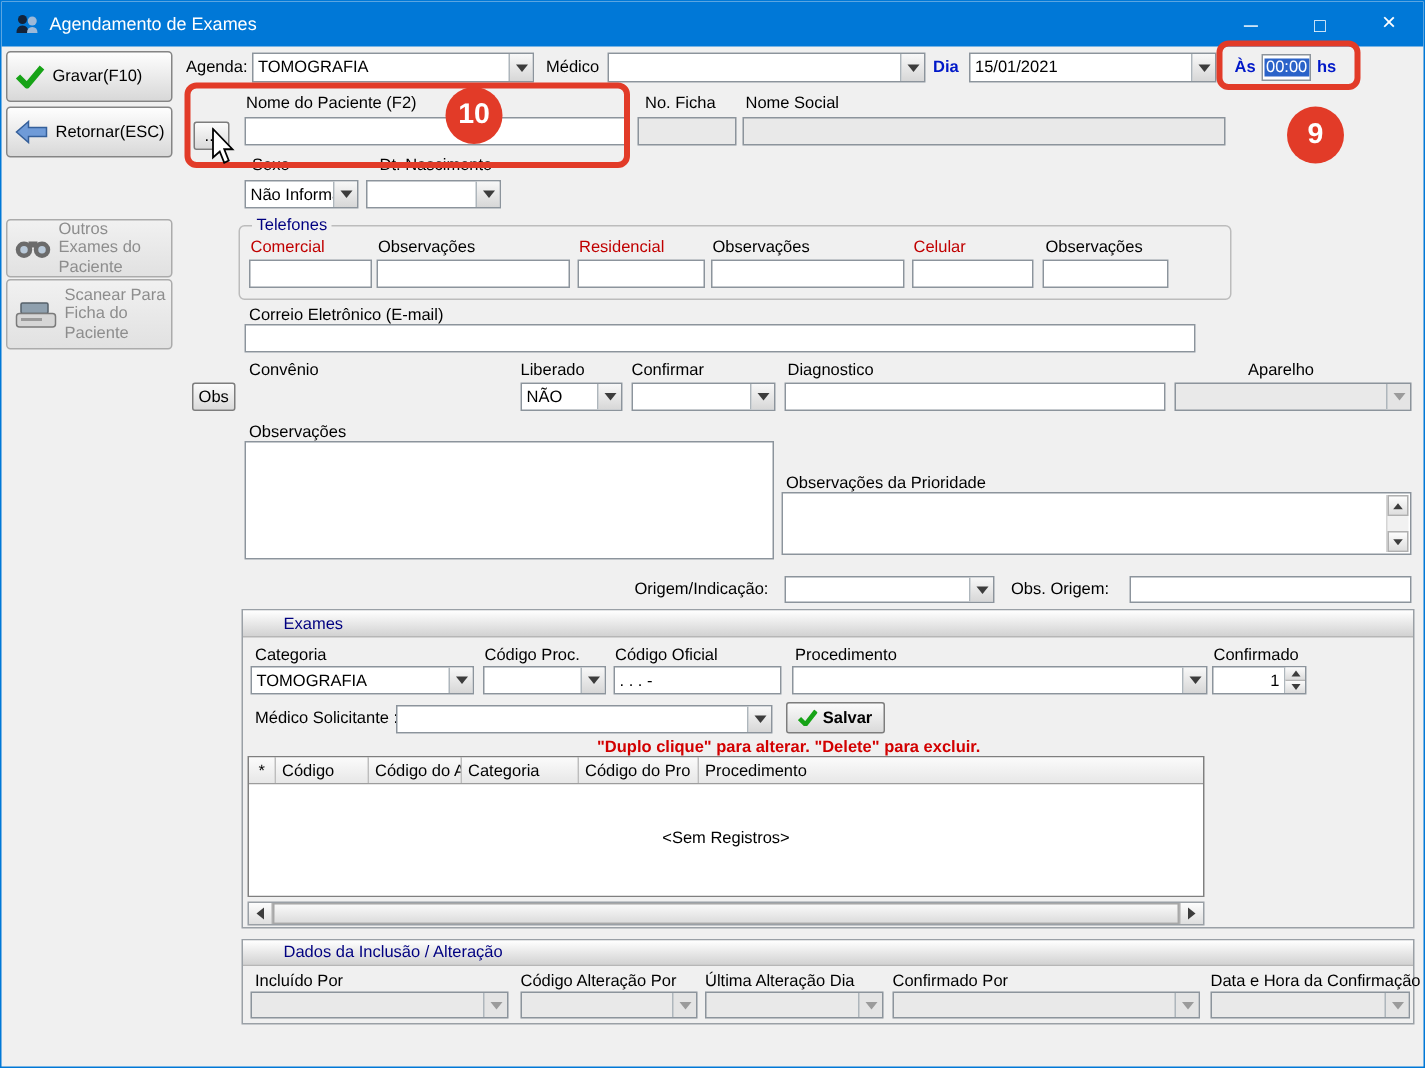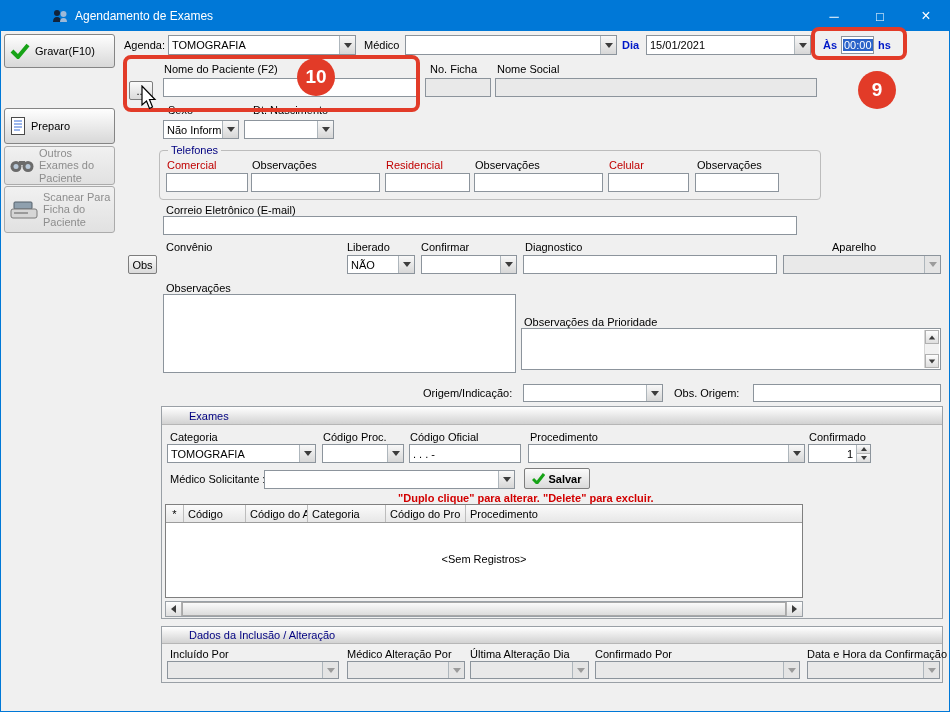--- a/index.html
+++ b/index.html
@@ -5,21 +5,21 @@
   * { box-sizing:border-box; margin:0; padding:0; }
   html,body { background:#3a3a3a; }
   #window {
     position:relative; width:950px; height:712px; background:#f0f0f0;
     border:1px solid var(--titlebar,#0078d7);
     font-family:"Liberation Sans", sans-serif; font-size:11px; color:#000; overflow:hidden;
   }
   .abs { position:absolute; }
   
   #titlebar { position:absolute; left:0; top:0; width:100%; height:30px;
-    background:var(--titlebar,#0078d7); display:flex; align-items:center; color:#fff;padding-left:42px; }
+    background:var(--titlebar,#0078d7); display:flex; align-items:center; color:#fff; }
   #titlebar .app-icon { margin:0 7px 0 9px; display:flex; }
   #titlebar .title-text { font-size:12px; }
   .win-btns { position:absolute; right:0; top:0; height:30px; display:flex; }
   .win-btn { width:46px; height:30px; display:flex; align-items:center; justify-content:center; color:#fff; font-size:13px; }
   
   .side-btn { position:absolute; left:3px; width:111px;
     background:linear-gradient(#fefefe,#d8d8d8); border:1px solid #858585; border-radius:3px;
     display:flex; align-items:center; gap:5px; padding:2px 2px 2px 5px; font-size:11px; line-height:1.15; }
   .side-btn.disabled { color:#8d8d8d; background:linear-gradient(#f1f1f1,#e1e1e1); border-color:#ababab; }
   .side-btn .icn { flex:0 0 auto; display:flex; }
@@ -118,31 +118,27 @@
   </div>
 
   <div class="side-btn" style="top:33px;height:34px">
     <span class="icn">
       <svg width="20" height="16">
           <path d="M2 8 L8 14 L18 2" stroke="#17a317" stroke-width="4" fill="none"></path>
         </svg>
     </span>
     <span>Gravar(F10)</span>
   </div>
-  <div class="side-btn" style="top:107px;height:36px">
+  <div class="side-btn" style="top:70px;height:34px">
     <span class="icn">
-      <svg width="16" height="20">
-          <rect x="1.5" y="1.5" width="13" height="17" fill="#fff" stroke="#4a4a4a"></rect>
-          <line x1="4" y1="5" x2="12" y2="5" stroke="#3a6fd8"></line>
-          <line x1="4" y1="8" x2="12" y2="8" stroke="#3a6fd8"></line>
-          <line x1="4" y1="11" x2="12" y2="11" stroke="#3a6fd8"></line>
-          <line x1="4" y1="14" x2="10" y2="14" stroke="#3a6fd8"></line>
+      <svg width="22" height="16">
+          <path d="M9 1 L1 8 L9 15 L9 11 L21 11 L21 5 L9 5 Z" fill="#6f9bd8" stroke="#345f9a" stroke-width="1"></path>
         </svg>
     </span>
-    <span>Preparo</span>
+    <span>Retornar(ESC)</span>
   </div>
   <div class="side-btn disabled" style="top:185px;height:47px">
     <span class="icn">
       <svg width="28" height="20">
           <rect x="4" y="2" width="18" height="7" rx="1" fill="#8fa0ae" stroke="#55606a"></rect>
           <rect x="1" y="9" width="26" height="9" rx="2" fill="#d6d6d6" stroke="#7a7a7a"></rect>
           <rect x="4" y="12" width="14" height="2" fill="#9a9a9a"></rect>
         </svg>
     </span>
     <span>Scanear Para Ficha do Paciente</span>
@@ -401,21 +397,21 @@
           <i class="tri-r"></i>
         </div>
     </div>
   </div>
 
   <div class="panel" style="left:160px;top:625px;width:782px;height:57px">
     <div class="panel-hd" style="height:17px">
       <span>Dados da Inclusão / Alteração</span>
     </div>
     <span class="lbl" style="left:8px;top:21px">Incluído Por</span>
-    <span class="lbl" style="left:185px;top:21px">Médico Alteração Por</span>
+    <span class="lbl" style="left:185px;top:21px">Código Alteração Por</span>
     <span class="lbl" style="left:308px;top:21px">Última Alteração Dia</span>
     <span class="lbl" style="left:433px;top:21px">Confirmado Por</span>
     <span class="lbl" style="left:645px;top:21px">Data e Hora da Confirmação</span>
     <div class="combo disabled" style="left:5px;top:34px;width:172px;height:18px">
       <span class="txt"></span>
       <span class="dbtn">
           <i class="tri-d"></i>
         </span>
     </div>
     <div class="combo disabled" style="left:185px;top:34px;width:118px;height:18px">

